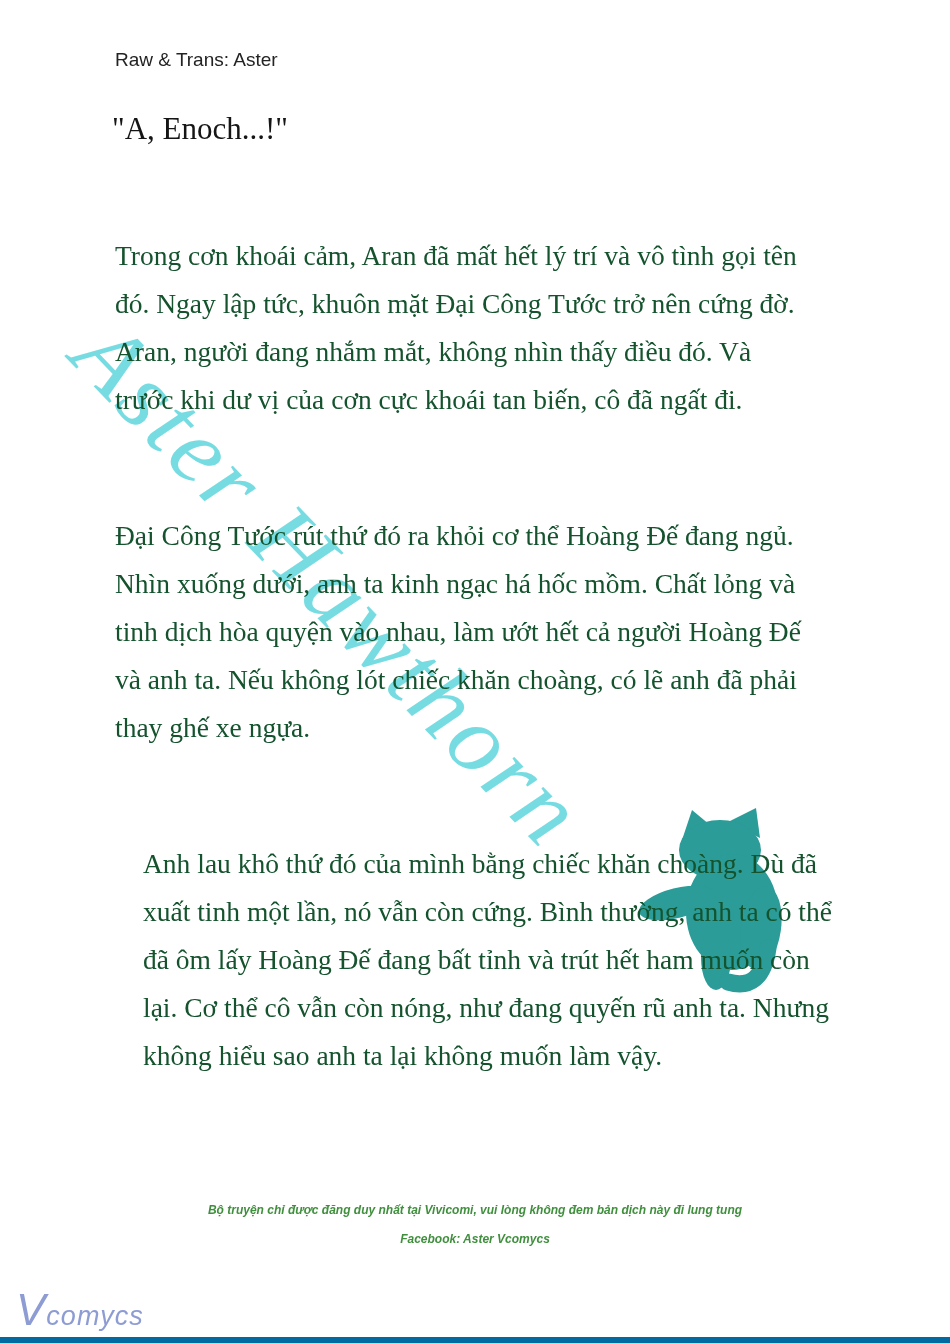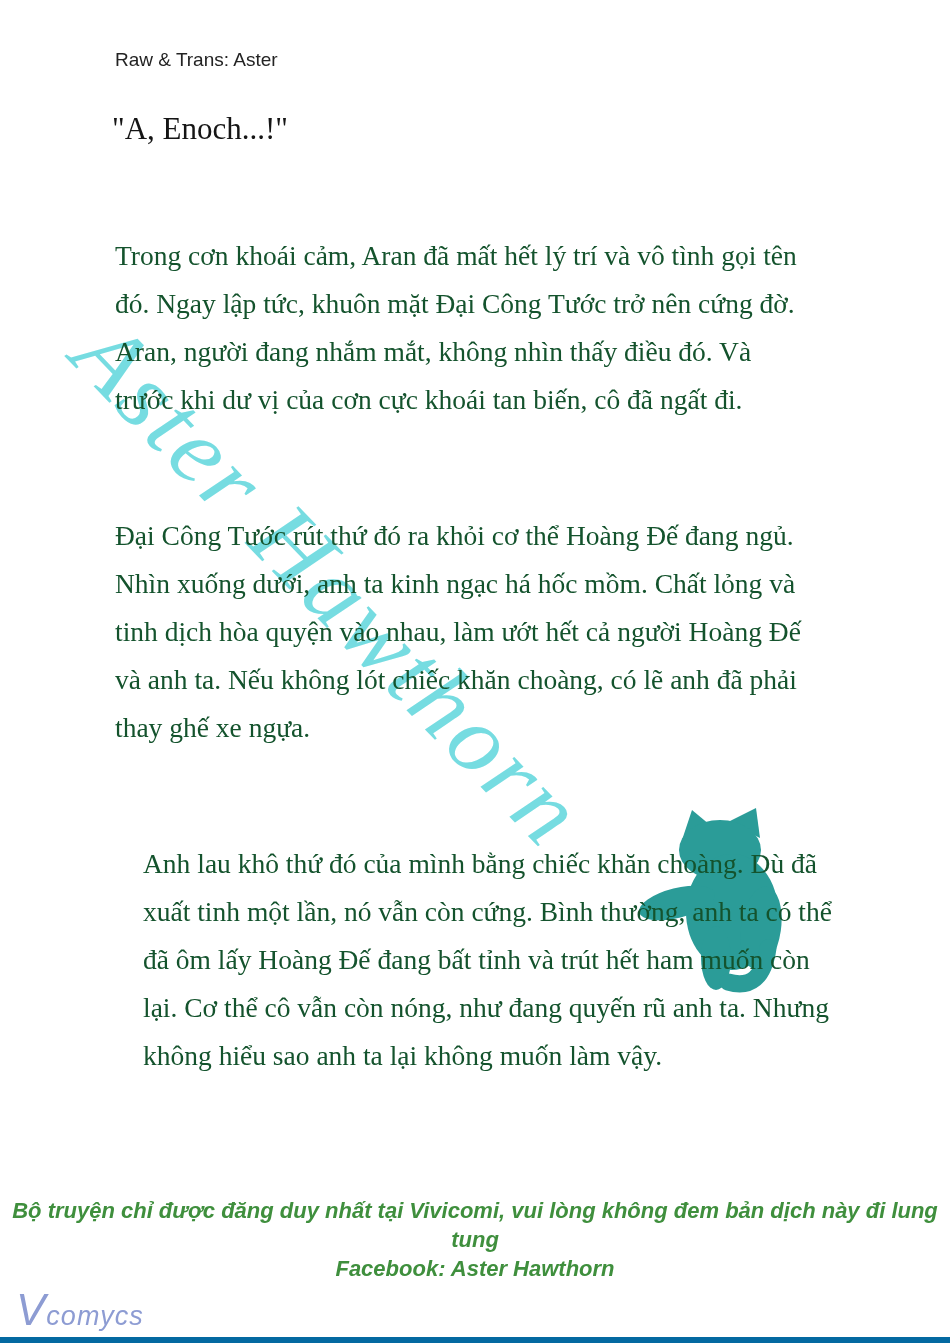--- a/index.html
+++ b/index.html
@@ -73,21 +73,21 @@
   .para-3 { top: 840px; margin-left: 28px; }
 
   .footer {
     position: absolute;
     left: 0; top: 1196px;
     width: 950px;
     text-align: center;
     font-family: "Liberation Sans", "DejaVu Sans", sans-serif;
     font-weight: bold;
     font-style: italic;
-    font-size: 22px;
+    font-size: 12px;
     line-height: 29px;
     color: #3f8f3d;
     z-index: 3;
   }
 
   .logo {
     position: absolute;
     left: 16px; top: 1290px;
     font-family: "Liberation Sans", "DejaVu Sans", sans-serif;
     font-weight: normal;
@@ -145,18 +145,18 @@
 thay ghế xe ngựa.</p>
     <p class="para para-3">Anh lau khô thứ đó của mình bằng chiếc khăn choàng. Dù đã
 xuất tinh một lần, nó vẫn còn cứng. Bình thường, anh ta có thể
 đã ôm lấy Hoàng Đế đang bất tỉnh và trút hết ham muốn còn
 lại. Cơ thể cô vẫn còn nóng, như đang quyến rũ anh ta. Nhưng
 không hiểu sao anh ta lại không muốn làm vậy.</p>
   </div>
 
   <div class="footer">
     <div>Bộ truyện chỉ được đăng duy nhất tại Vivicomi, vui lòng không đem bản dịch này đi lung tung</div>
-    <div>Facebook: Aster Hawthorn</div>
+    <div>Facebook: Aster Vcomycs</div>
   </div>
 
   <div class="logo">Vcomycs</div>
 
 </div>
 
 </body></html>

